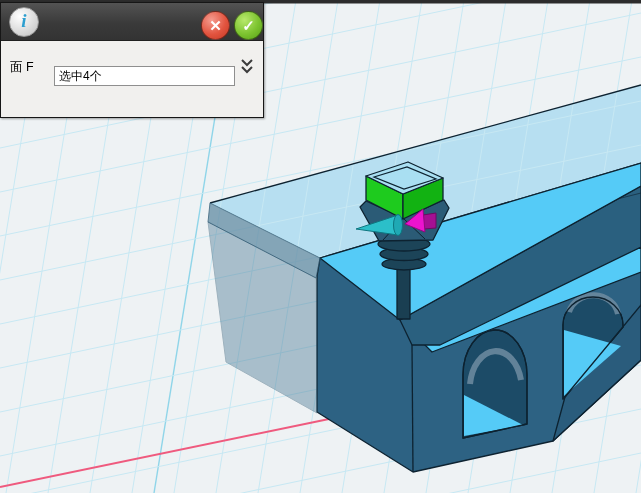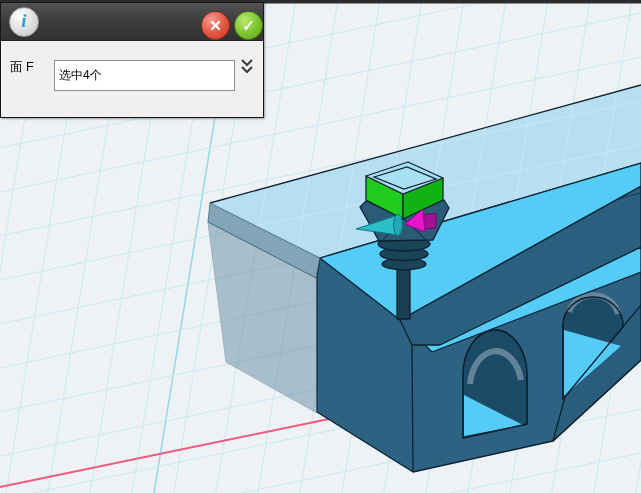--- a/index.html
+++ b/index.html
@@ -44,21 +44,21 @@
             background:radial-gradient(circle at 35% 30%,#ffffff,#d3d3d3 70%,#b9b9b9);
             border:1px solid #9a9a9a;color:#2d9fd0;
             font:italic bold 19px/26px "Liberation Serif",serif;text-align:center;}
   .btn-round{position:absolute;top:8px;width:27px;height:27px;border-radius:50%;
              color:#fff;text-align:center;font:bold 15px/27px "Liberation Sans",sans-serif;
              border:1px solid rgba(0,0,0,.45);cursor:default;}
   .btn-cancel{left:200px;background:radial-gradient(circle at 35% 30%,#f59c90,#e2543f 55%,#c43823);}
   .btn-ok{left:233px;background:radial-gradient(circle at 35% 30%,#b8e96c,#7cc32f 55%,#57a016);}
   .drow{position:absolute;left:0;width:100%;height:22px;}
   .drow .lbl{position:absolute;left:9px;top:3px;font-size:12.5px;color:#000;white-space:nowrap;}
-  .drow input{position:absolute;top:4px;height:31px;border:1px solid #8f8f8f;background:#fff;
+  .drow input{position:absolute;top:10px;height:20px;border:1px solid #8f8f8f;background:#fff;
               font-size:12px;padding:0 4px;box-sizing:border-box;
               font-family:"Liberation Sans",sans-serif;}
   .row-face{top:53px;padding-left:32px;} .row-face input{left:53px;width:181px;}
   .row-offset{top:86px;} .row-offset input{left:53px;width:203px;}
   .chev{position:absolute;left:238px;top:2px;width:16px;height:18px;border:none;background:none;padding:0;}
   .spinner{position:absolute;left:242px;top:2px;width:12px;height:17px;}
   .spin-up,.spin-dn{position:absolute;left:2px;width:0;height:0;border-left:4px solid transparent;border-right:4px solid transparent;}
   .spin-up{top:2px;border-bottom:5px solid #3c3c3c;}
   .spin-dn{bottom:2px;border-top:5px solid #3c3c3c;}
 </style>

